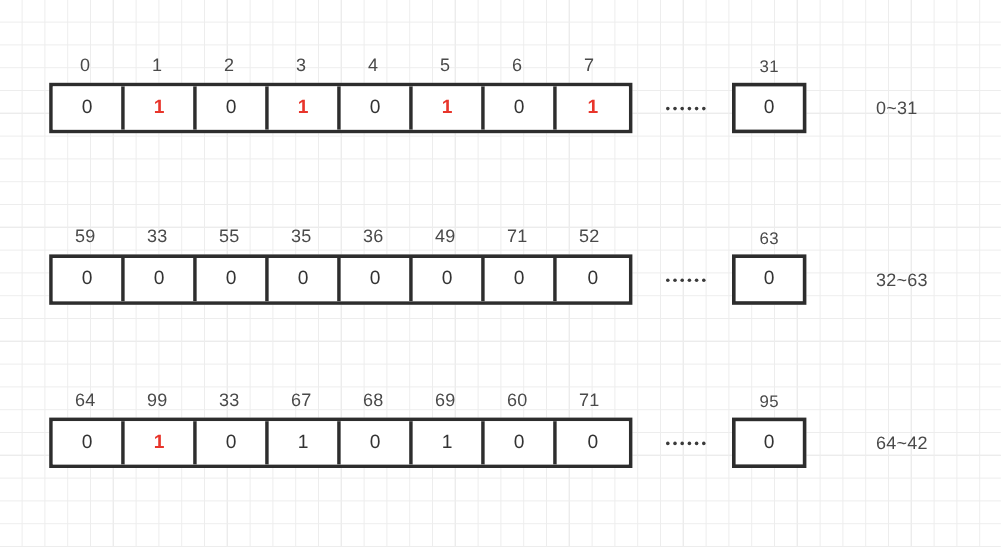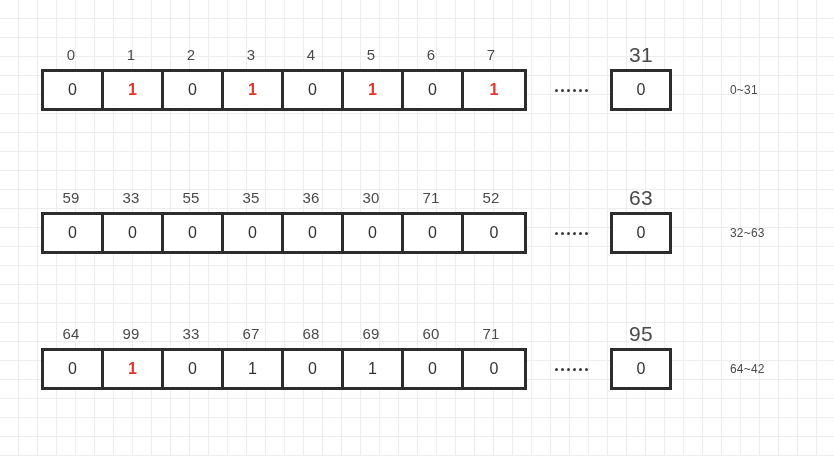--- a/index.html
+++ b/index.html
@@ -64,21 +64,21 @@
     color: #4a4a4a;
     line-height: 22px;
     letter-spacing: 0.2px;
   }
   .index-label-tail {
     position: absolute;
     left: 610px;
     top: 0;
     width: 62px;
     text-align: center;
-    font-size: 21px;
+    font-size: 14px;
     color: #4a4a4a;
     line-height: 22px;
     letter-spacing: 0.2px;
   }
 
   
   .cell-track {
     position: absolute;
     left: 41px;
     top: 25px;
@@ -143,21 +143,21 @@
   }
 
   
   .range-caption {
     position: absolute;
     left: 730px;
     top: 25px;
     height: 42px;
     display: flex;
     align-items: center;
-    font-size: 12px;
+    font-size: 15px;
     color: #4a4a4a;
     letter-spacing: 0.2px;
     white-space: nowrap;
   }
 </style>
 </head>
 <body>
 
 <div id="grid-bg"></div>
 
@@ -195,21 +195,21 @@
       <div class="tail-cell">0</div>
       <div class="range-caption">0~31</div>
     </div>
     <div class="row" style="top: 187px;">
       <div class="index-strip">
         <div class="index-label">59</div>
         <div class="index-label">33</div>
         <div class="index-label">55</div>
         <div class="index-label">35</div>
         <div class="index-label">36</div>
-        <div class="index-label">30</div>
+        <div class="index-label">49</div>
         <div class="index-label">71</div>
         <div class="index-label">52</div>
       </div>
       <div class="index-label-tail">63</div>
       <div class="cell-track">
         <div class="cell">0</div>
         <div class="cell">0</div>
         <div class="cell">0</div>
         <div class="cell">0</div>
         <div class="cell">0</div>

